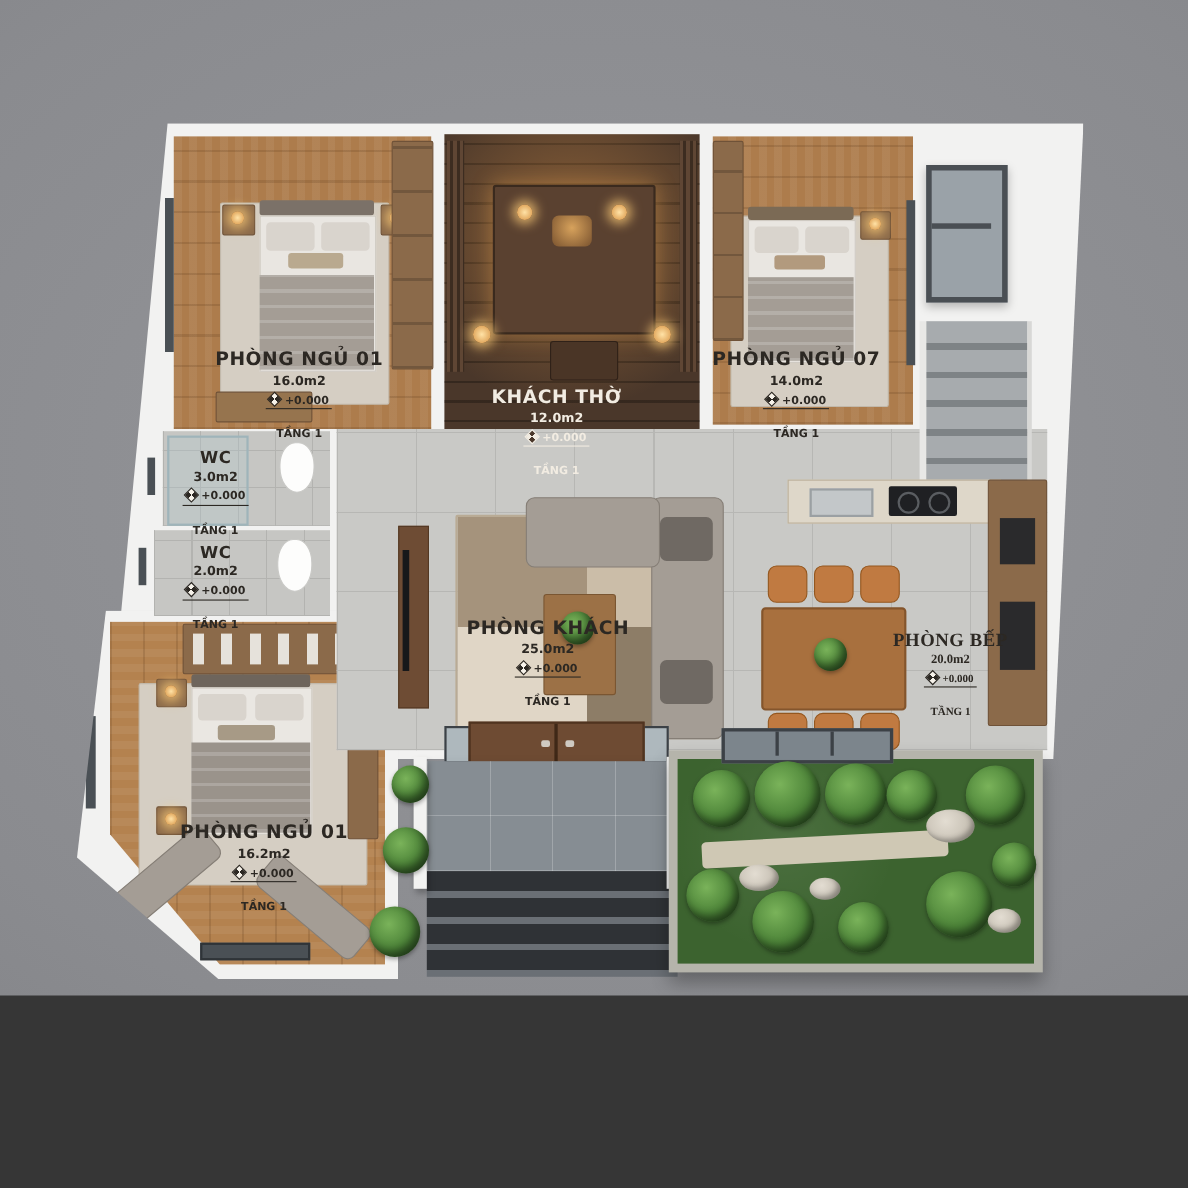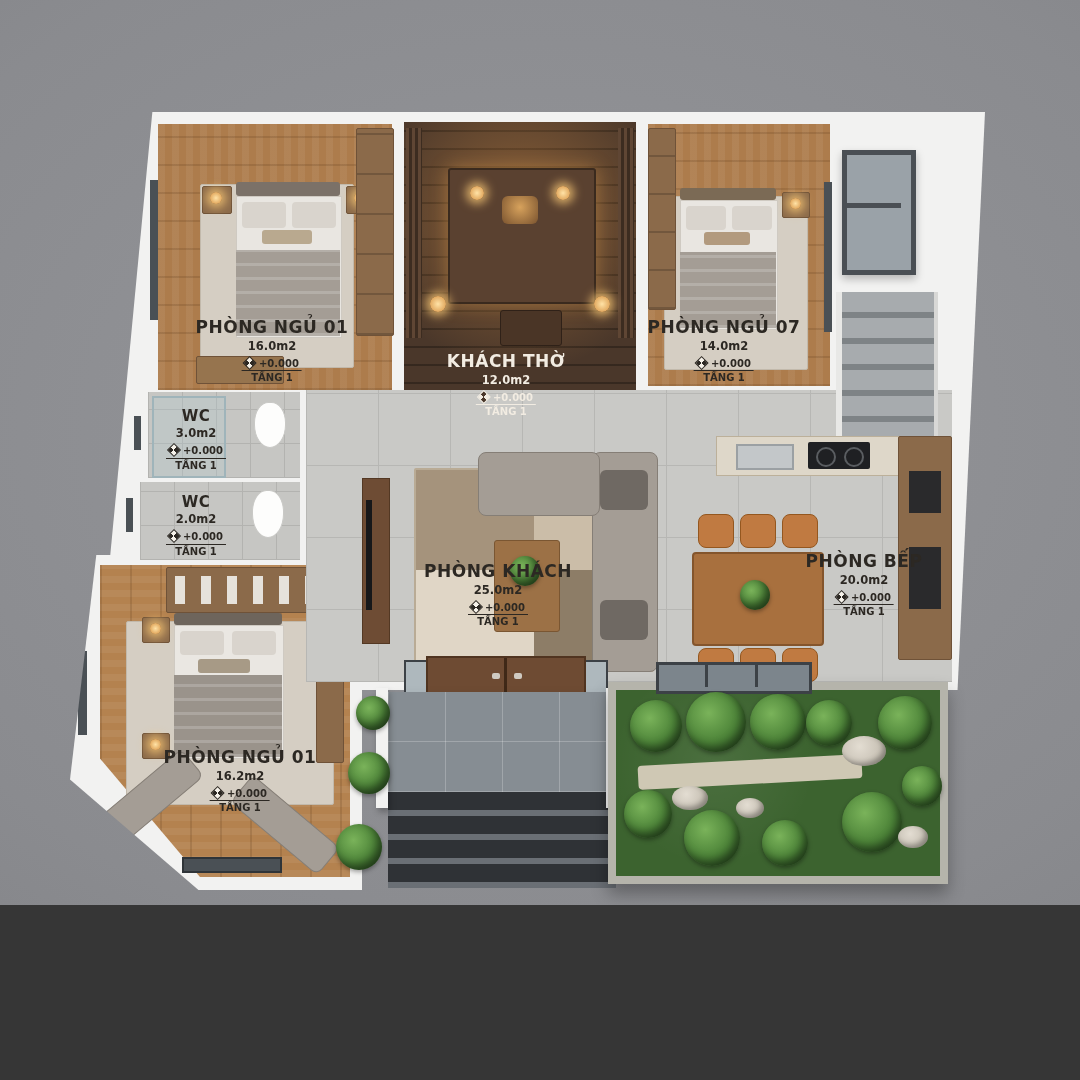--- a/index.html
+++ b/index.html
@@ -36,21 +36,21 @@
      box-shadow:0 0 10px 4px rgba(255,205,120,.75);}
   
   .room-label{position:absolute;transform:translateX(-50%);text-align:center;
      color:#2c2823;z-index:9;line-height:1.15;white-space:nowrap;}
   .room-label.light{color:#f2ece2;}
   .rl-name{font-weight:700;font-size:17px;letter-spacing:.5px;}
   .room-label.small .rl-name{font-size:15px;}
   .rl-area{font-weight:700;font-size:11.5px;margin-top:2px;}
   .rl-level{display:inline-block;font-weight:700;font-size:10px;margin-top:2px;
      border-bottom:1.5px solid currentColor;padding:0 3px 1px;}
-  .rl-floor{font-weight:700;font-size:10px;margin-top:1px;}
+  .rl-floor{font-weight:700;font-size:10px;margin-top:17px;}
   .bm{display:inline-block;width:8px;height:8px;margin-right:4px;vertical-align:-1px;
      transform:rotate(45deg);border:1px solid #2c2823;
      background:conic-gradient(#2c2823 0 25%, #f6f2ea 0 50%, #2c2823 0 75%, #f6f2ea 0);}
   .light .bm{border-color:#f2ece2;
      background:conic-gradient(#f2ece2 0 25%, #4a372a 0 50%, #f2ece2 0 75%, #4a372a 0);}
   
   #footer{position:absolute;left:0;top:905px;width:1080px;height:175px;background:#363636;}
 </style>
 </head>
 <body>
@@ -236,21 +236,21 @@
       <div class="rl-area">2.0m2</div>
       <div><span class="rl-level"><span class="bm"></span><span>+0.000</span></span></div>
       <div class="rl-floor">TẦNG 1</div>
     </div>
     <div class="room-label" style="left:498px;top:562px;">
       <div class="rl-name">PHÒNG KHÁCH</div>
       <div class="rl-area">25.0m2</div>
       <div><span class="rl-level"><span class="bm"></span><span>+0.000</span></span></div>
       <div class="rl-floor">TẦNG 1</div>
     </div>
-    <div class="room-label" style="left:864px;top:552px;">
+    <div class="room-label" style="left:864px;top:572px;font-family:Liberation Serif, serif;">
       <div class="rl-name">PHÒNG BẾP</div>
       <div class="rl-area">20.0m2</div>
       <div><span class="rl-level"><span class="bm"></span><span>+0.000</span></span></div>
       <div class="rl-floor">TẦNG 1</div>
     </div>
     <div class="room-label" style="left:240px;top:748px;">
       <div class="rl-name">PHÒNG NGỦ 01</div>
       <div class="rl-area">16.2m2</div>
       <div><span class="rl-level"><span class="bm"></span><span>+0.000</span></span></div>
       <div class="rl-floor">TẦNG 1</div>

